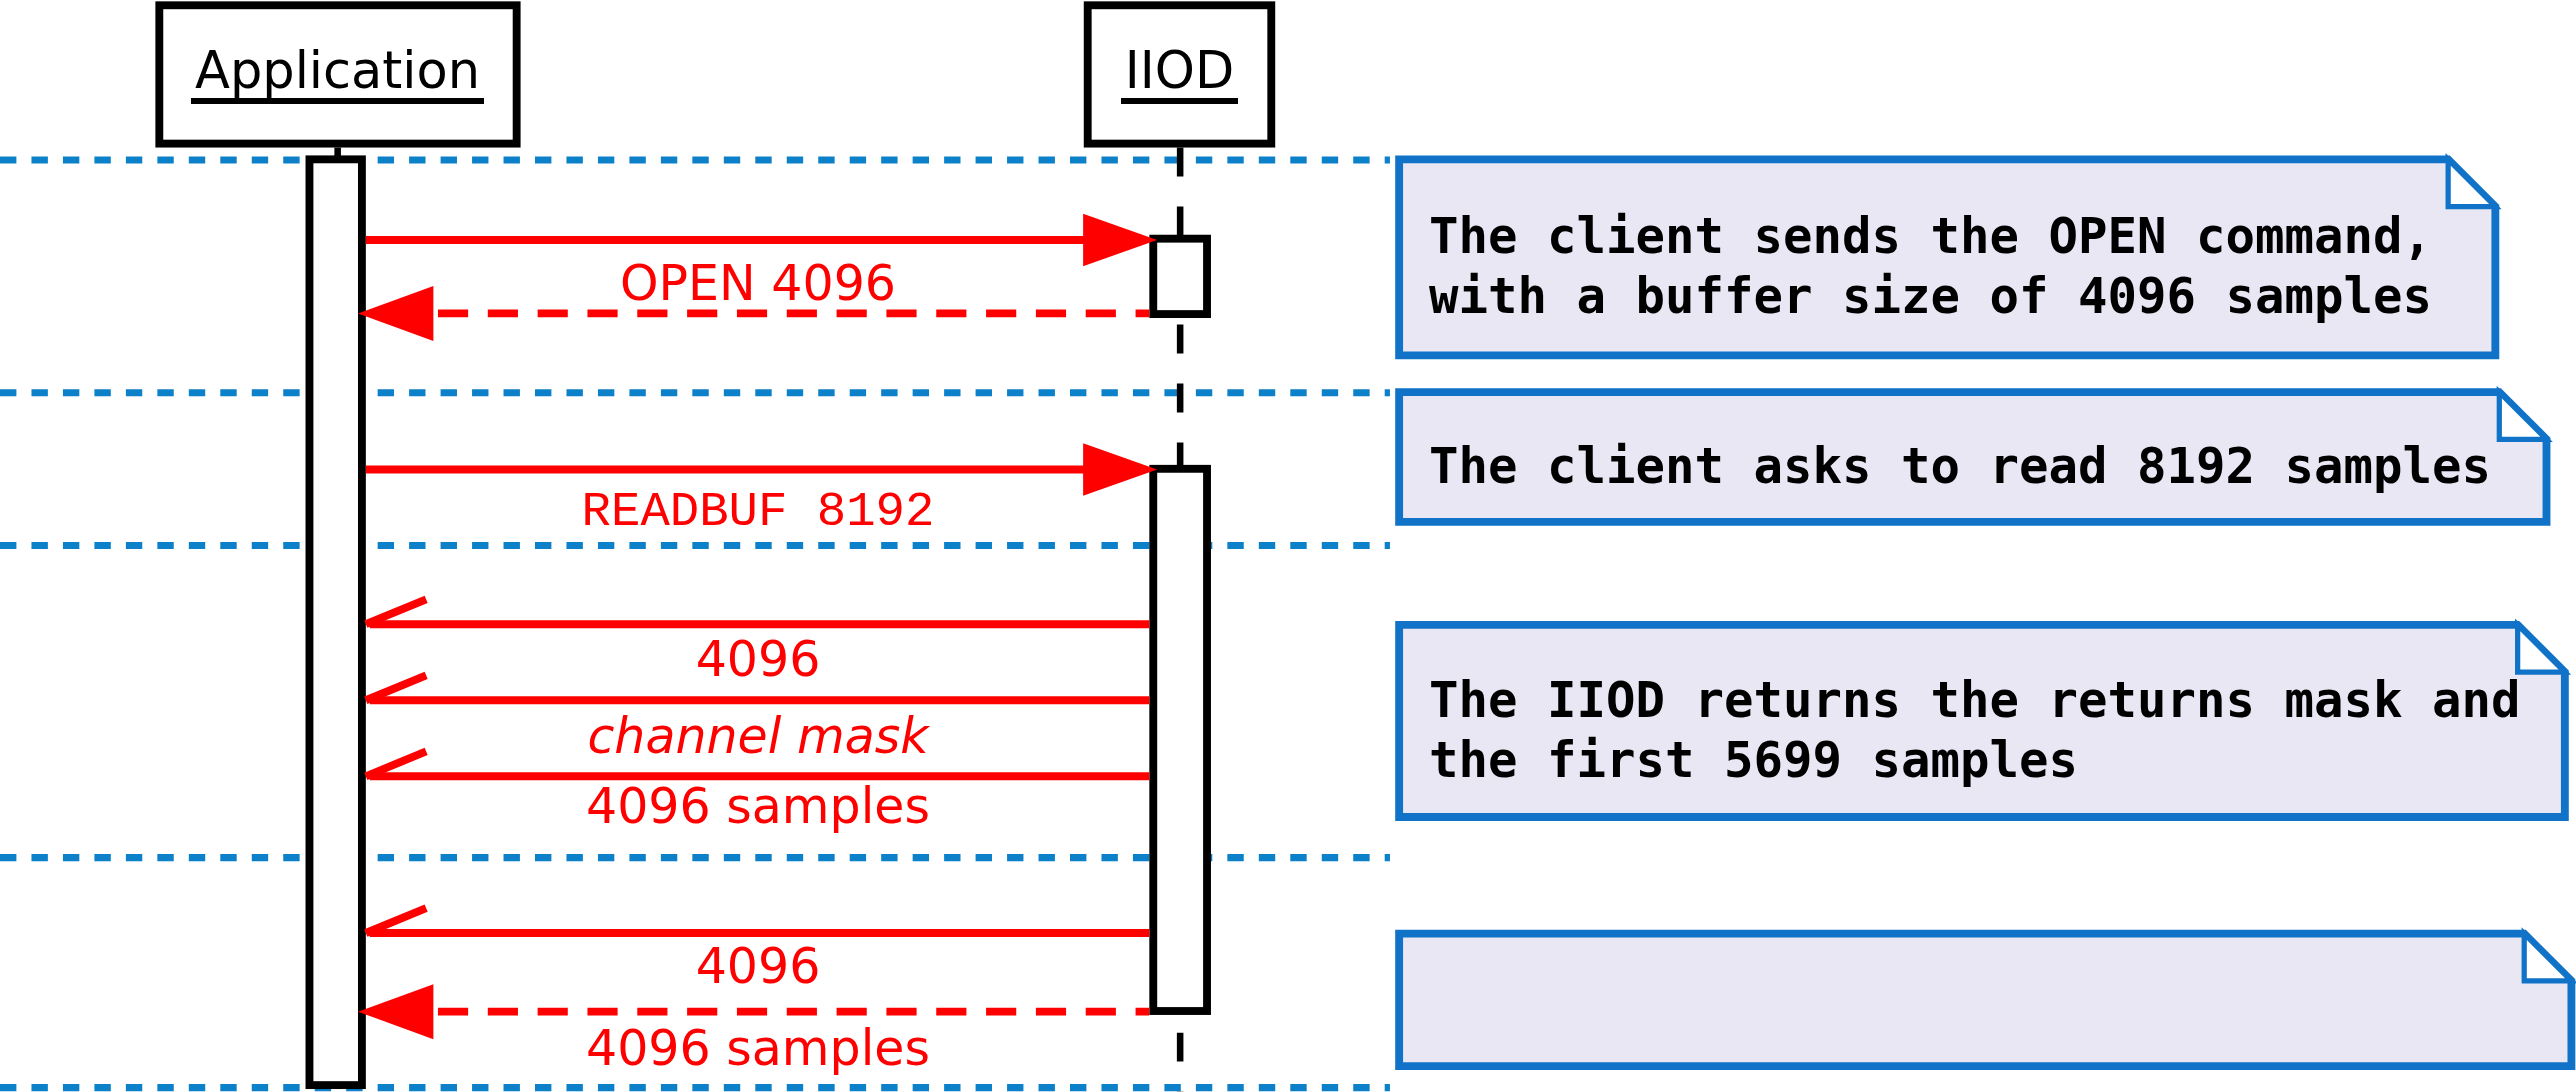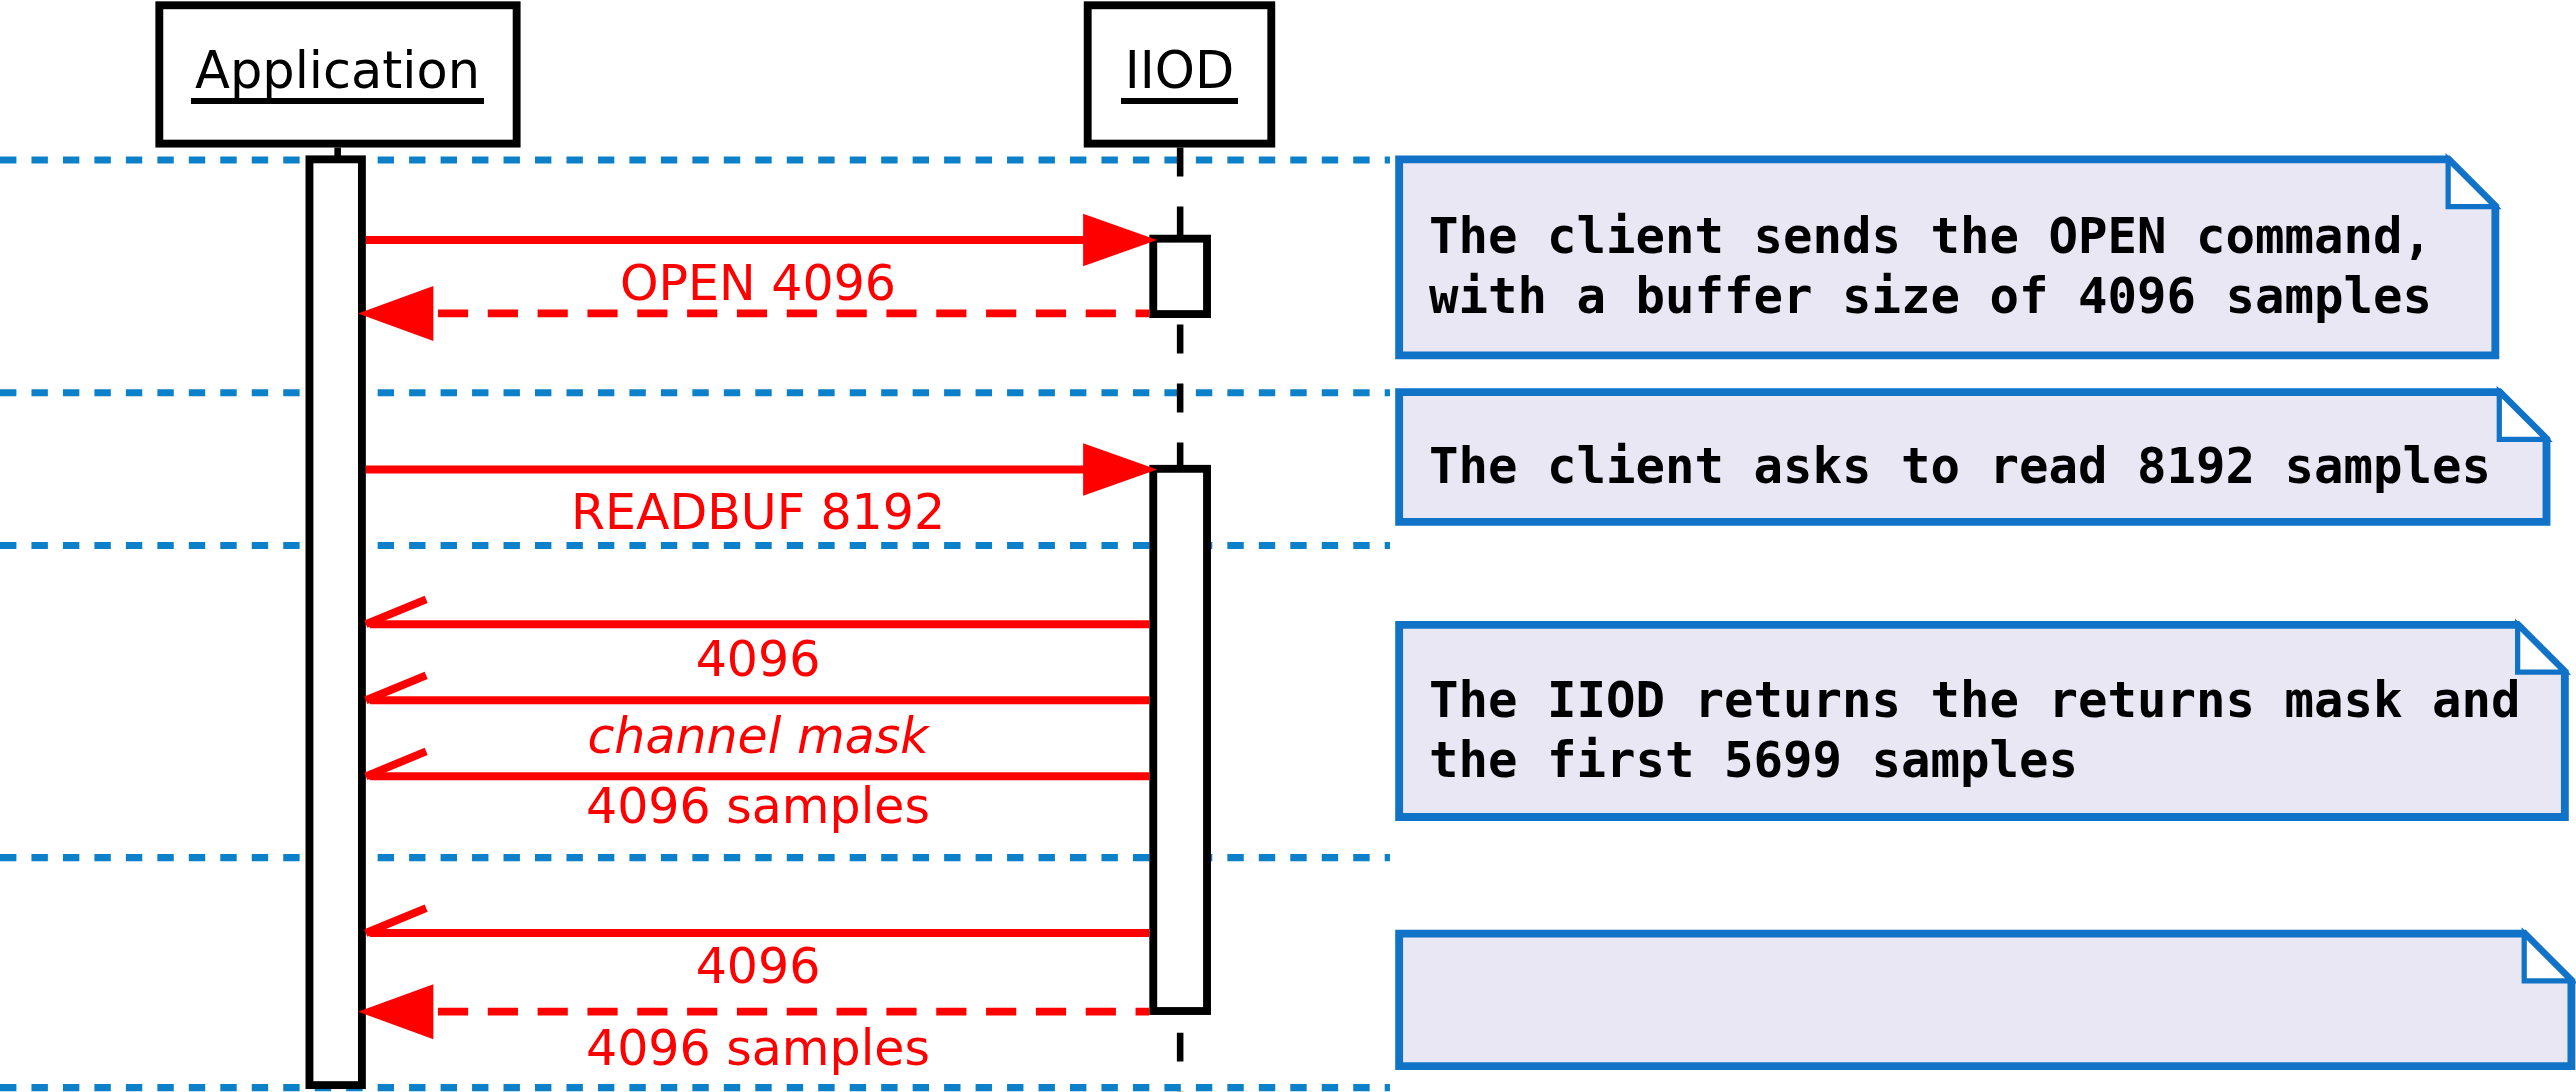--- a/index.html
+++ b/index.html
@@ -104,21 +104,21 @@
   </svg>
 
   <div class="lbl actor-lbl" style="left:155px;top:1.3px;width:365px;height:146px;">
     <span>Application</span>
   </div>
   <div class="lbl actor-lbl" style="left:1084px;top:1.3px;width:191px;height:146px;">
     <span>IIOD</span>
   </div>
 
   <div class="lbl msg-lbl" style="left:758px;top:247px;">OPEN 4096</div>
-  <div class="lbl msg-lbl" style="left:758px;top:476px;">READBUF 8192</div>
+  <div class="lbl msg-lbl" style="left:758px;top:476px;font-family:Liberation Mono, monospace;">READBUF 8192</div>
   <div class="lbl msg-lbl" style="left:758px;top:623px;">4096</div>
   <div class="lbl msg-lbl" style="left:758px;top:700px;font-style:italic;">channel mask</div>
   <div class="lbl msg-lbl" style="left:758px;top:770px;">4096 samples</div>
   <div class="lbl msg-lbl" style="left:758px;top:930px;">4096</div>
   <div class="lbl msg-lbl" style="left:758px;top:1012px;">4096 samples</div>
 
   <div class="note-text" style="left:1395px;top:155px;width:1104px;height:204px;">
     <span>The client sends the OPEN command,</span>
     <span>with a buffer size of 4096 samples</span>
   </div>

